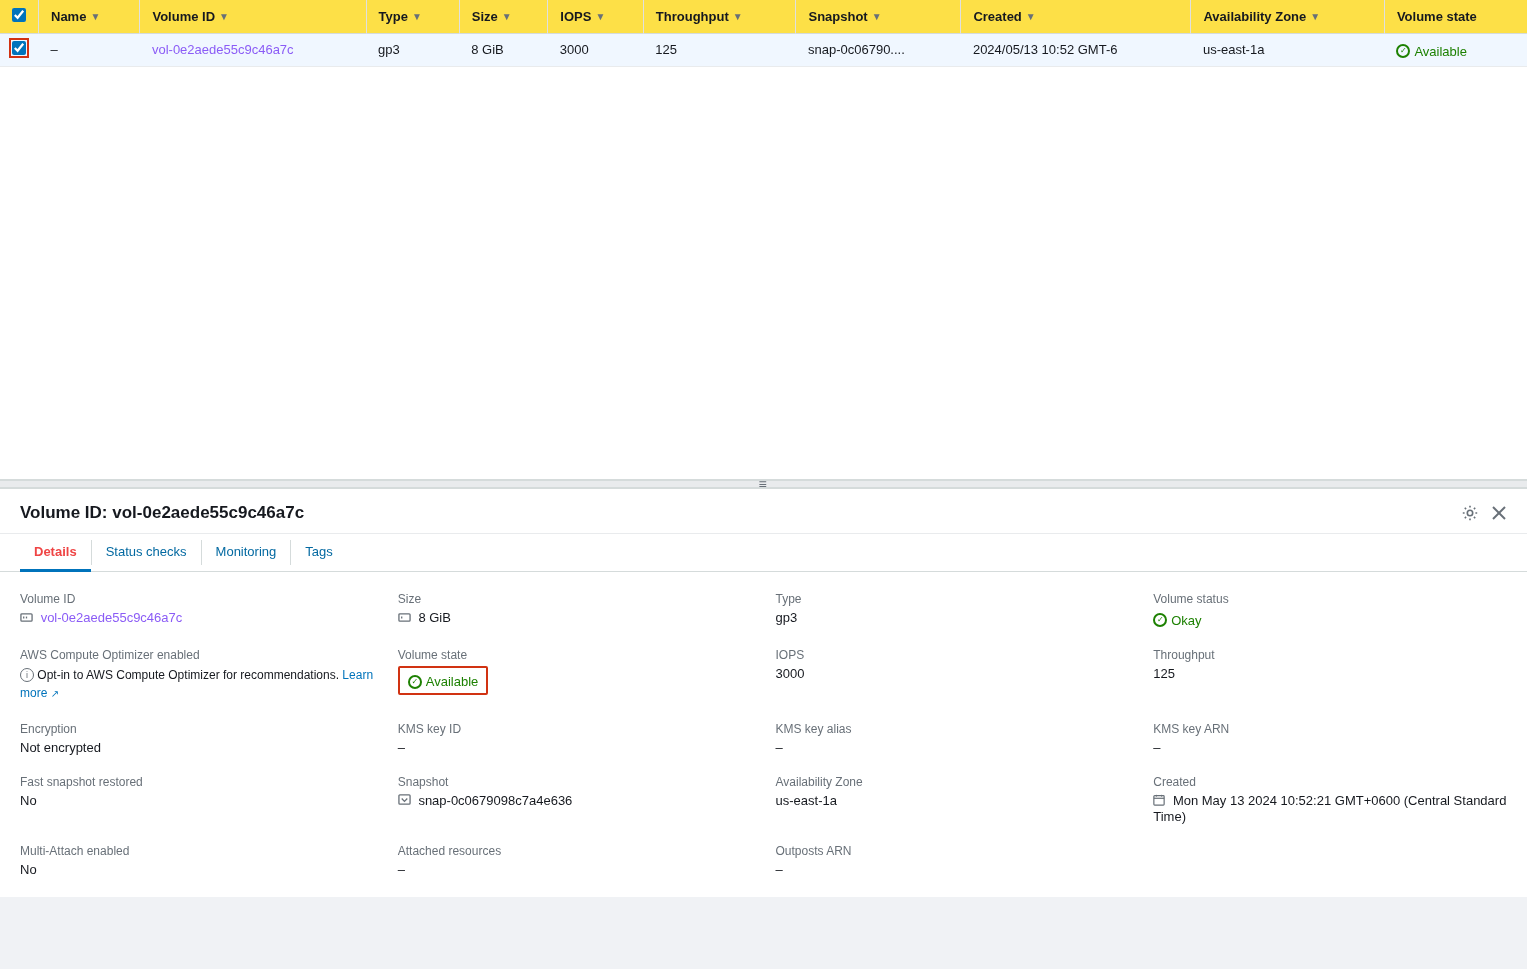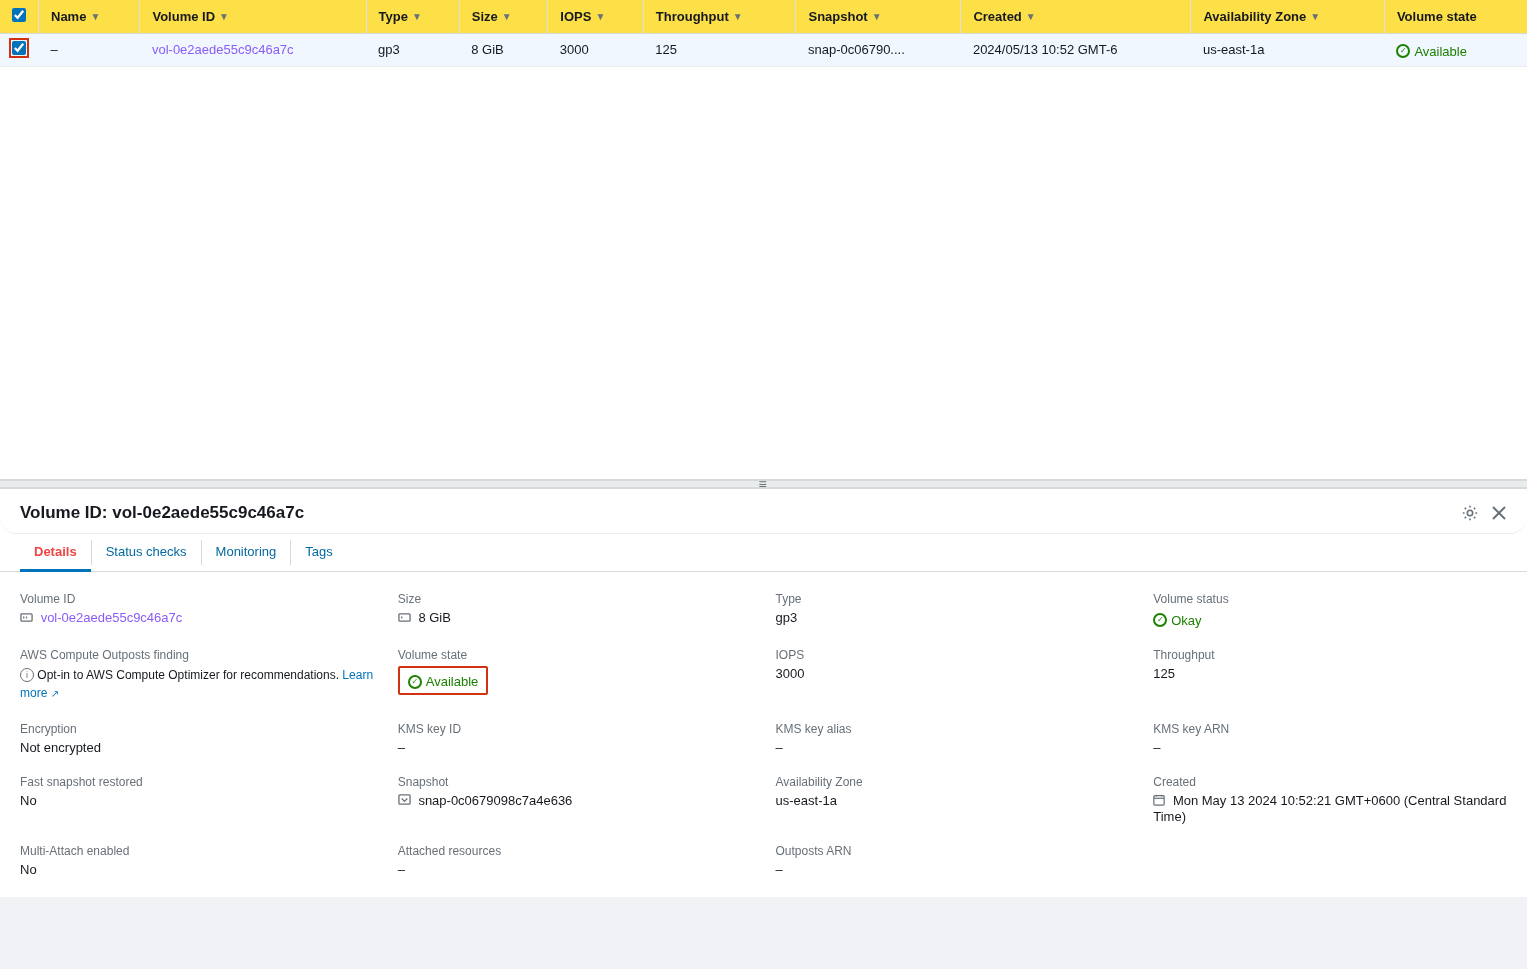--- a/index.html
+++ b/index.html
@@ -114,21 +114,20 @@
     .detail-panel {
       background: #fff;
       border-top: 1px solid #d5dbdb;
     }
     .detail-header {
       display: flex;
       align-items: center;
       justify-content: space-between;
       padding: 14px 20px 10px;
       border-bottom: 1px solid #e9ebed;
-      border-radius: 17px;
     }
     .detail-title {
       font-size: 17px;
       font-weight: 700;
       color: #16191f;
     }
     .detail-header-icons {
       display: flex;
       gap: 12px;
       align-items: center;
@@ -421,21 +420,21 @@
       <div class="field-label">Volume status</div>
       <div class="field-value">
         <span class="okay-status">
           <span class="okay-dot"></span>
           <span>Okay</span>
         </span>
       </div>
     </div>
 
     <div class="detail-field">
-      <div class="field-label">AWS Compute Outposts finding</div>
+      <div class="field-label">AWS Compute Optimizer enabled</div>
       <div class="compute-optimizer-note">
         <span class="info-icon">i</span>
         <span>Opt-in to AWS Compute Optimizer for recommendations.</span>
         <a class="learn-more-link">Learn more</a>
         <span class="external-icon">↗</span>
       </div>
     </div>
 
     <div class="detail-field">
       <div class="field-label">Volume state</div>

